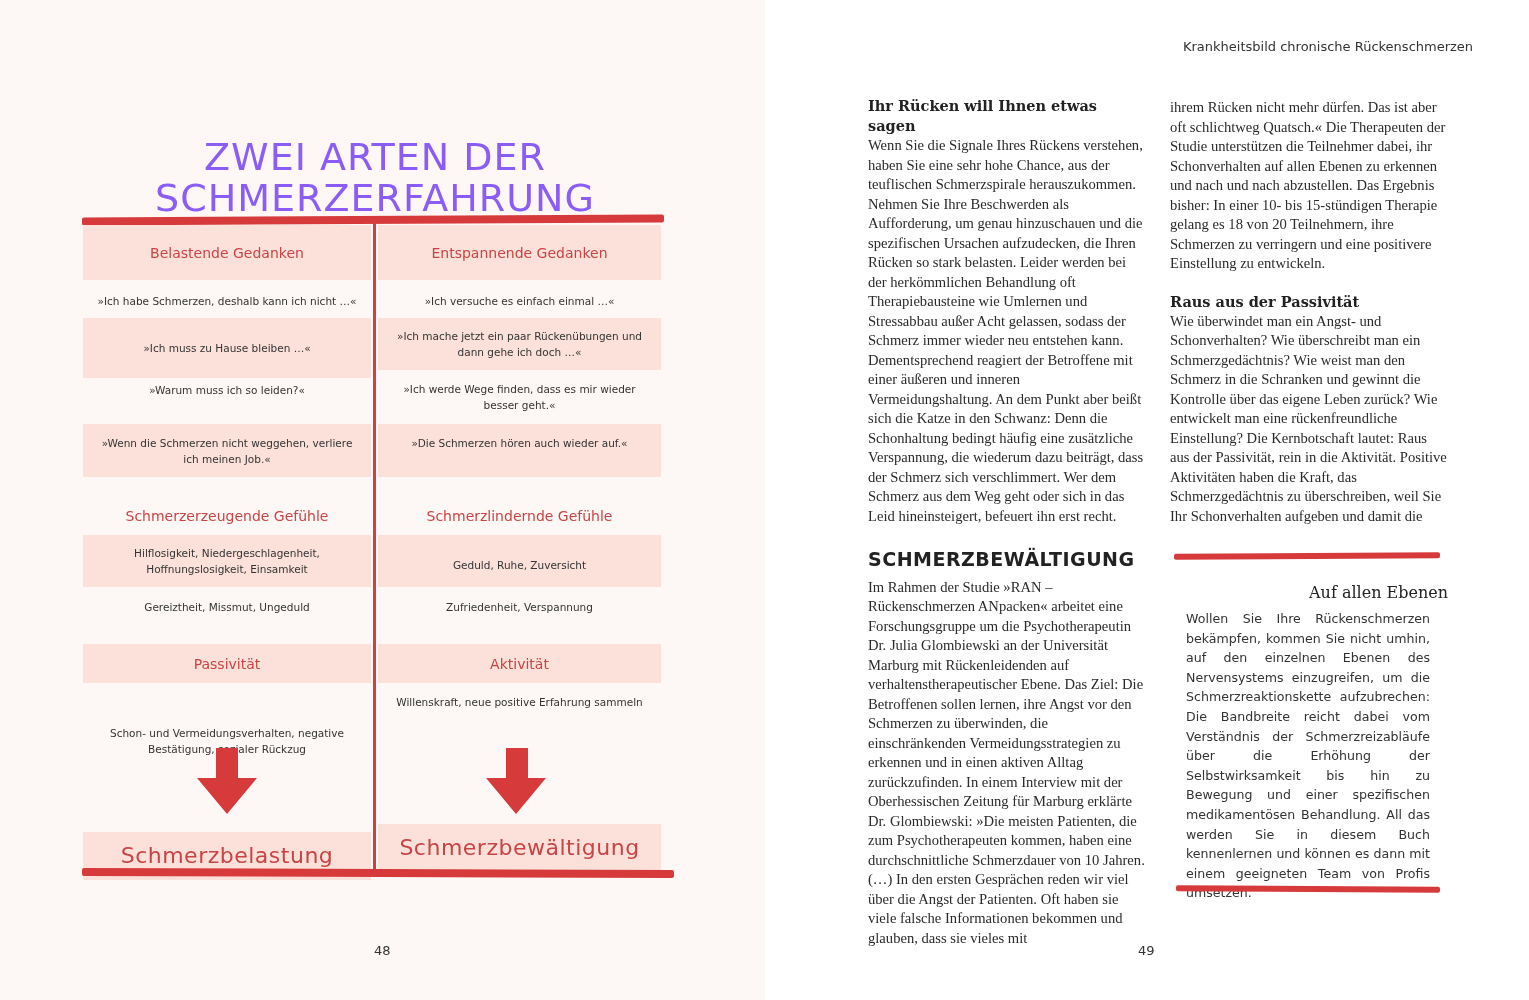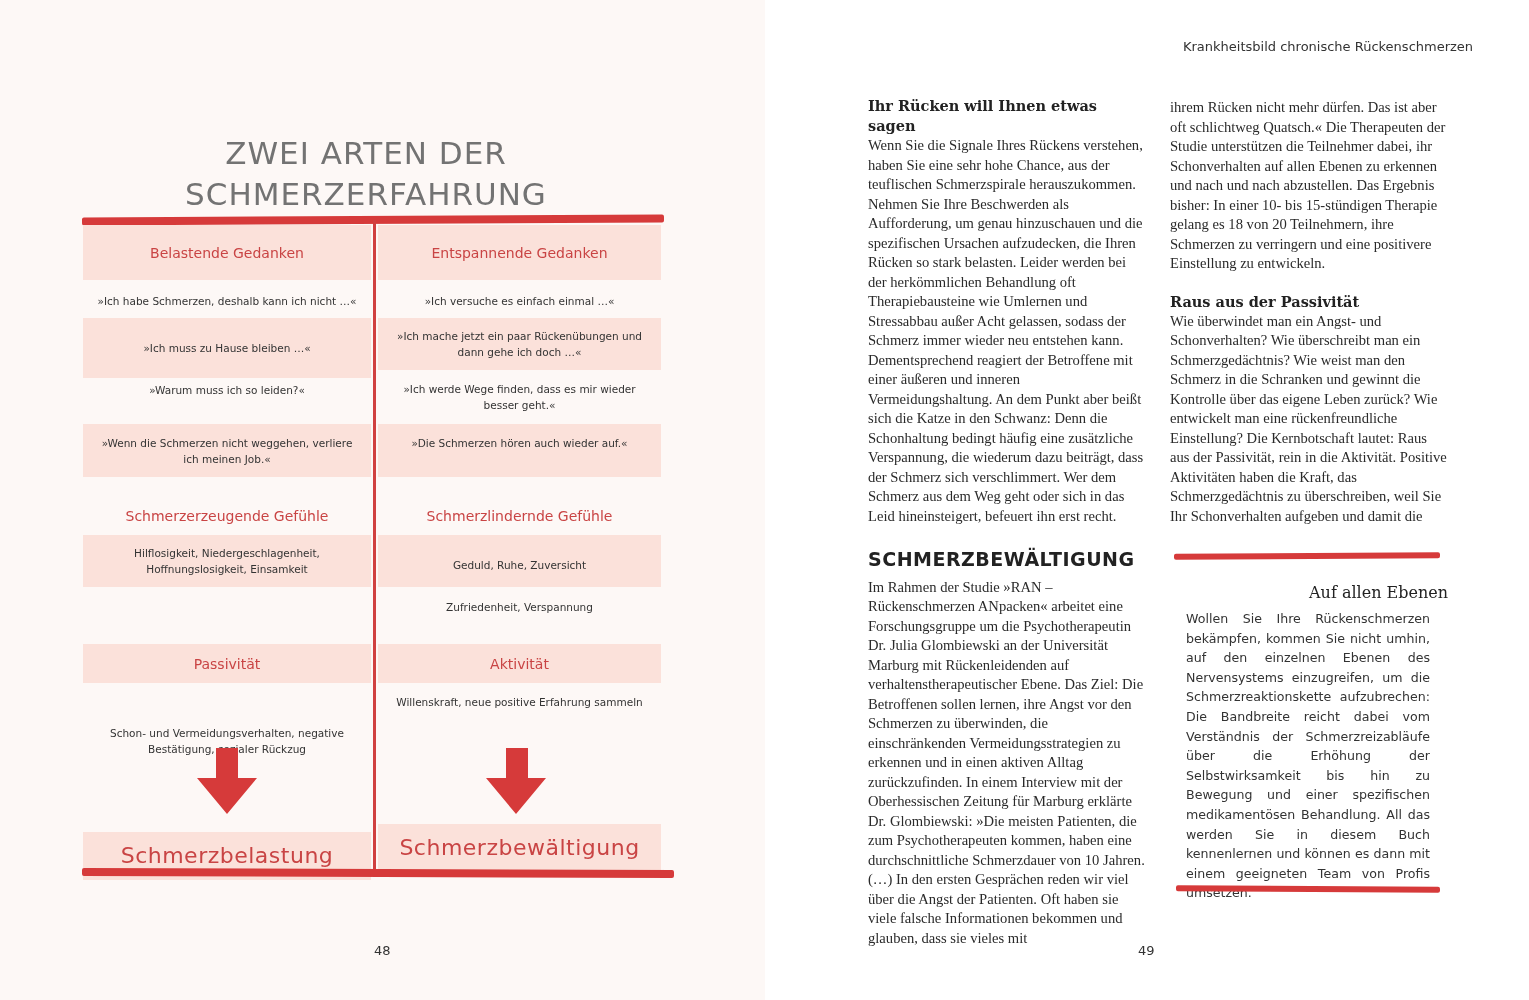--- a/index.html
+++ b/index.html
@@ -1,21 +1,21 @@
 <!DOCTYPE html>
 <html><head>
 <meta charset="utf-8">
 <style>
   html, body { margin:0; padding:0; }
   body { width:1529px; height:1000px; position:relative; overflow:hidden; background:#ffffff; font-family:"Liberation Sans", sans-serif; }
   .page-left { position:absolute; left:0; top:0; width:765px; height:1000px; background:#fdf8f6; }
   .page-right { position:absolute; left:765px; top:0; width:764px; height:1000px; background:#ffffff; }
 
   
-  .title { position:absolute; left:71px; width:590px; top:112px; text-align:center; color:#737373; font-family:"DejaVu Sans", sans-serif; font-size:31px; line-height:41px; letter-spacing:1px; font-weight:normal; }
+  .title { position:absolute; left:80px; width:590px; top:112px; text-align:center; color:#8b5cf6; font-family:"DejaVu Sans", sans-serif; font-size:38px; line-height:41px; letter-spacing:1px; font-weight:normal; }
   .title span { display:block; }
   .rule { position:absolute; background:#d63a3a; border-radius:2px; }
   .rule-top { left:82px; top:216px; width:582px; height:8px; transform:rotate(-0.3deg); }
   .rule-bottom { left:82px; top:869px; width:592px; height:8px; transform:rotate(0.2deg); }
   .vline { position:absolute; left:373px; top:220px; width:3px; height:652px; background:#d04040; }
 
   .cell { position:absolute; display:flex; align-items:center; justify-content:center; text-align:center; color:#333; font-family:"DejaVu Sans", sans-serif; font-size:10.5px; line-height:16px; padding:0 10px; box-sizing:border-box; }
   .shade { background:#fbe1da; }
   .col-l { left:83px; width:288px; }
   .col-r { left:378px; width:283px; }
@@ -61,20 +61,21 @@
 
   <div class="cell shade col-l" style="top:424px;height:53px;">»Wenn die Schmerzen nicht weggehen, verliere ich meinen Job.«</div>
   <div class="cell shade col-r" style="top:424px;height:53px;align-items:flex-start;padding-top:11px;">»Die Schmerzen hören auch wieder auf.«</div>
 
   <div class="cell hdr col-l" style="top:498px;height:36px;">Schmerzerzeugende Gefühle</div>
   <div class="cell hdr col-r" style="top:498px;height:36px;">Schmerzlindernde Gefühle</div>
 
   <div class="cell shade col-l" style="top:535px;height:52px;">Hilflosigkeit, Niedergeschlagenheit, Hoffnungslosigkeit, Einsamkeit</div>
   <div class="cell shade col-r" style="top:535px;height:52px;align-items:flex-start;padding-top:22px;">Geduld, Ruhe, Zuversicht</div>
 
+  <div class="cell col-l" style="top:590px;height:34px;">Gereiztheit, Missmut, Ungeduld</div>
   <div class="cell col-r" style="top:590px;height:34px;">Zufriedenheit, Verspannung</div>
 
   <div class="cell shade hdr col-l" style="top:644px;height:39px;">Passivität</div>
   <div class="cell shade hdr col-r" style="top:644px;height:39px;">Aktivität</div>
 
   <div class="cell col-l" style="top:690px;height:38px;margin-top:32px;">Schon- und Vermeidungsverhalten, negative Bestätigung, sozialer Rückzug</div>
   <div class="cell col-r" style="top:690px;height:24px;">Willenskraft, neue positive Erfahrung sammeln</div>
 
   <svg class="arrow" style="left:197px;" viewBox="0 0 60 66">
     <polygon points="19,0 41,0 41,30 60,30 30,66 0,30 19,30" fill="#d63a3a"></polygon>

